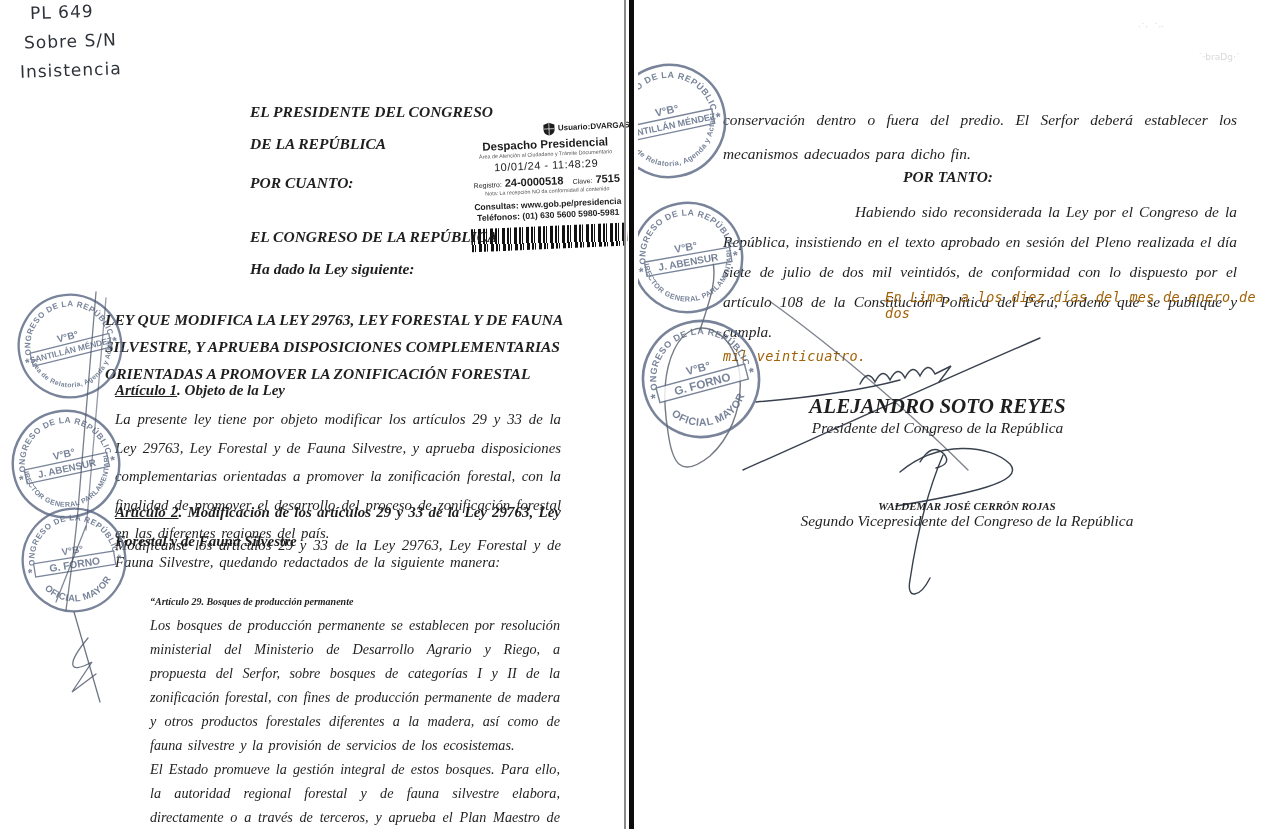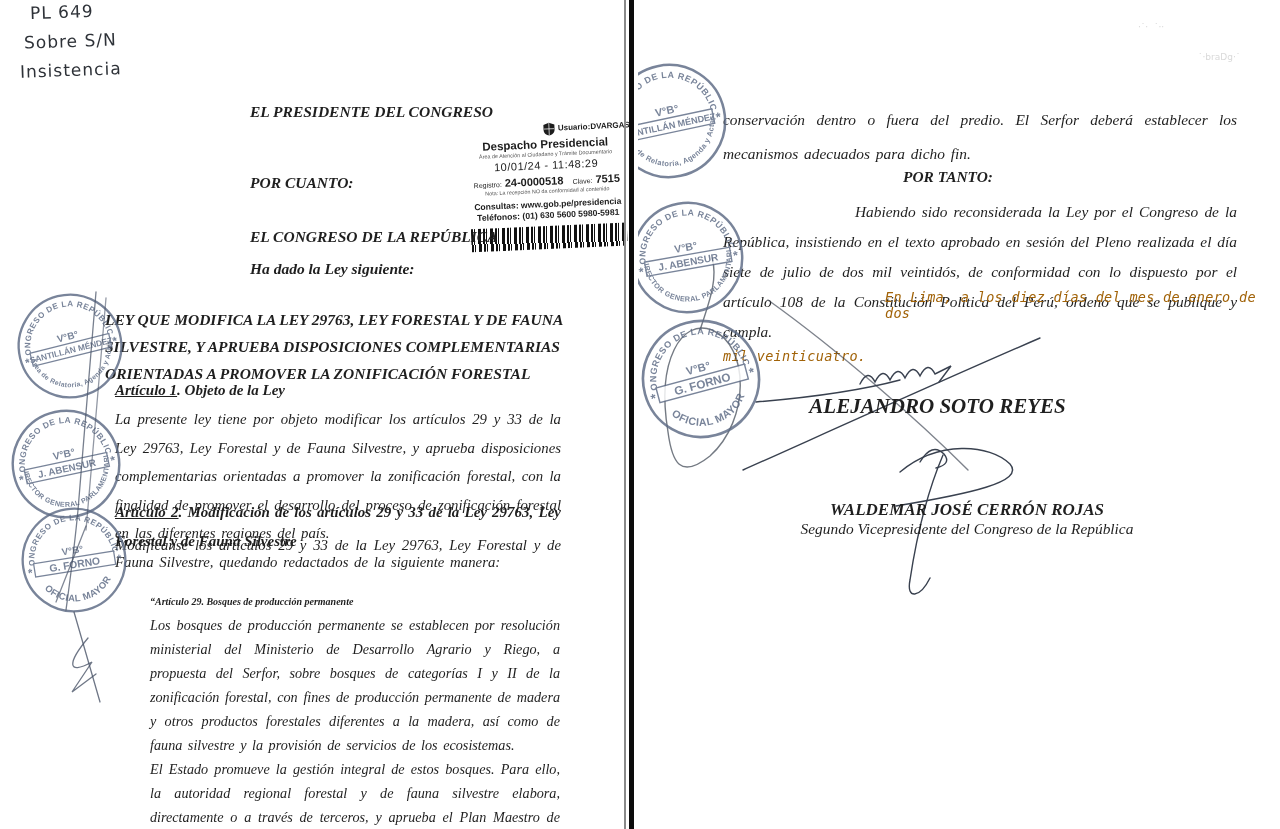--- a/index.html
+++ b/index.html
@@ -55,20 +55,21 @@
 <div class="sheet">
 
   <div class="page" id="pageL">
 
     <div class="abs hand" style="left:30px;top:2px;">PL 649</div>
     <div class="abs hand" style="left:24px;top:31px;">Sobre S/N</div>
     <div class="abs hand" style="left:20px;top:60px;">Insistencia</div>
 
     <div class="abs heading" style="left:250px;top:80px;line-height:32px;">
       <div>EL PRESIDENTE DEL CONGRESO</div>
+      <div>DE LA REPÚBLICA</div>
     </div>
 
     <div class="abs heading" style="left:250px;top:158px;">POR CUANTO:</div>
 
     <div class="abs receipt" style="left:452px;top:122px;">
       <div class="usr">
         <svg width="13" height="14" viewBox="0 0 13 14">
           <path d="M6.5 1 L12 3 V8 C12 11.4 9.3 13.4 6.5 13.6 C3.7 13.4 1 11.4 1 8 V3 Z" fill="#1d1d1d"></path>
           <path d="M6.5 1 V13.6" stroke="#fff" stroke-width=".7"></path>
           <path d="M1.5 7 H11.5" stroke="#fff" stroke-width=".7"></path>
@@ -202,24 +203,25 @@
       <path d="M 305 455 C 288 495 278 540 272 580 C 268 600 282 598 292 578"></path>
       <path d="M 262 472 C 300 440 352 444 372 464 C 388 482 330 494 258 506"></path>
       <path d="M 282 462 q 12 -20 24 -8 q 8 10 -8 14"></path>
 
       <path d="M 30 432 C 18 360 44 318 74 330 C 112 346 112 420 72 456 C 42 480 34 462 30 432" opacity=".7"></path>
       <path d="M 62 330 C 72 300 80 278 74 258" opacity=".7"></path>
     </svg>
 
     <div class="abs" style="left:107px;top:378px;width:385px;text-align:center;">
       <div class="heading" style="font-size:21px;">ALEJANDRO SOTO REYES</div>
+      <div class="ital" style="font-size:15.4px;">Presidente del Congreso de la República</div>
     </div>
 
     <div class="abs" style="left:114px;top:484px;width:430px;text-align:center;">
-      <div class="heading" style="font-size:17px;font-style:italic;">WALDEMAR JOSÉ CERRÓN ROJAS</div>
+      <div class="heading" style="font-size:11px;font-style:italic;">WALDEMAR JOSÉ CERRÓN ROJAS</div>
       <div class="ital" style="font-size:15.4px;">Segundo Vicepresidente del Congreso de la República</div>
     </div>
 
     <div class="stamp" style="left:-28px;top:62px;width:118px;height:118px;transform:rotate(-12deg);">
       <svg viewBox="0 0 120 120">
         <defs>
             <path id="s4t" d="M 16 60 A 44 44 0 0 1 104 60"></path>
             <path id="s4b" d="M 14 60 A 46 46 0 0 0 106 60"></path>
           </defs>
         <circle cx="60" cy="60" r="57" class="sc"></circle>

